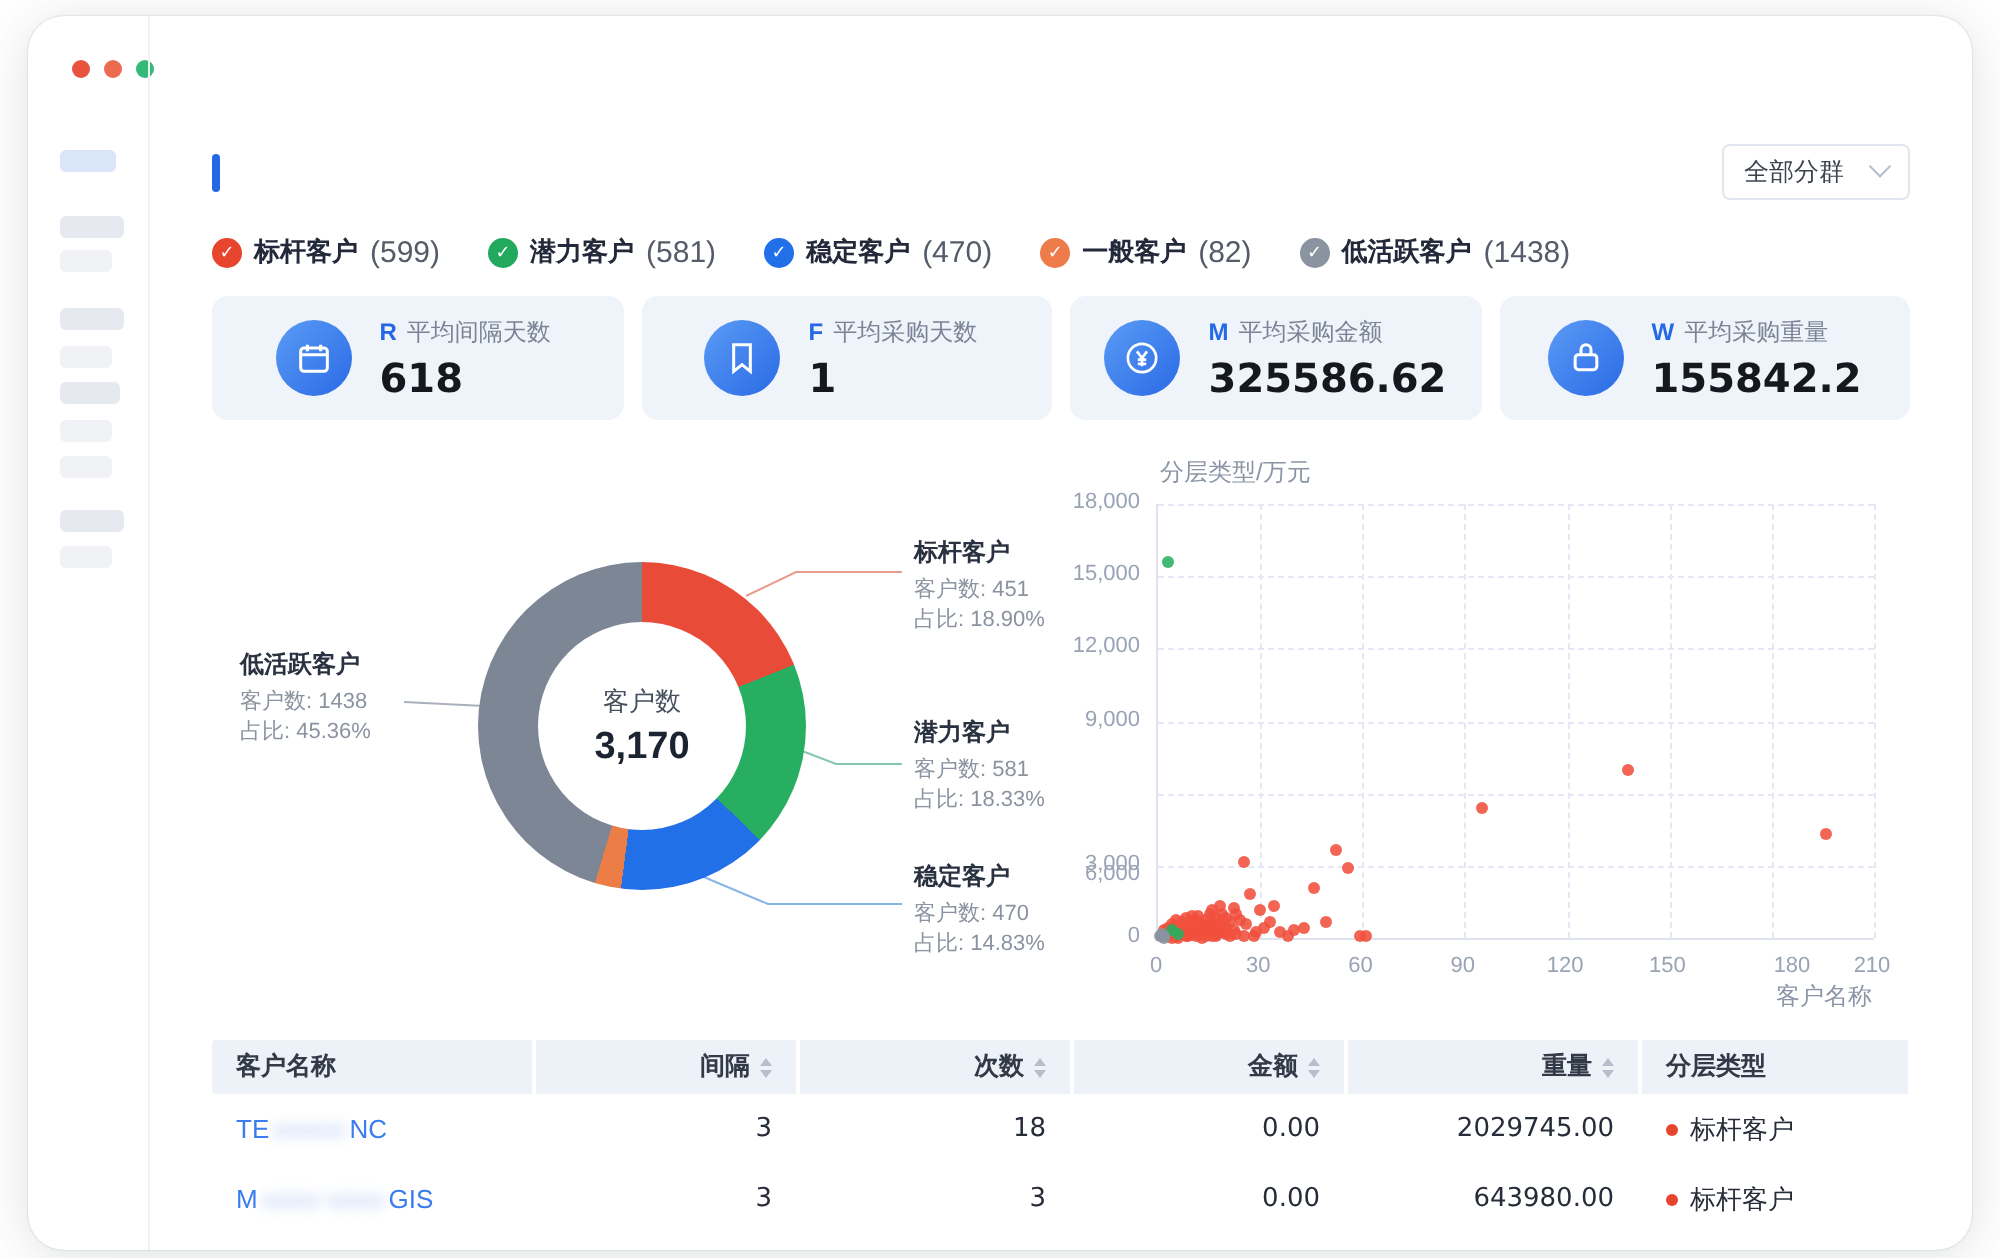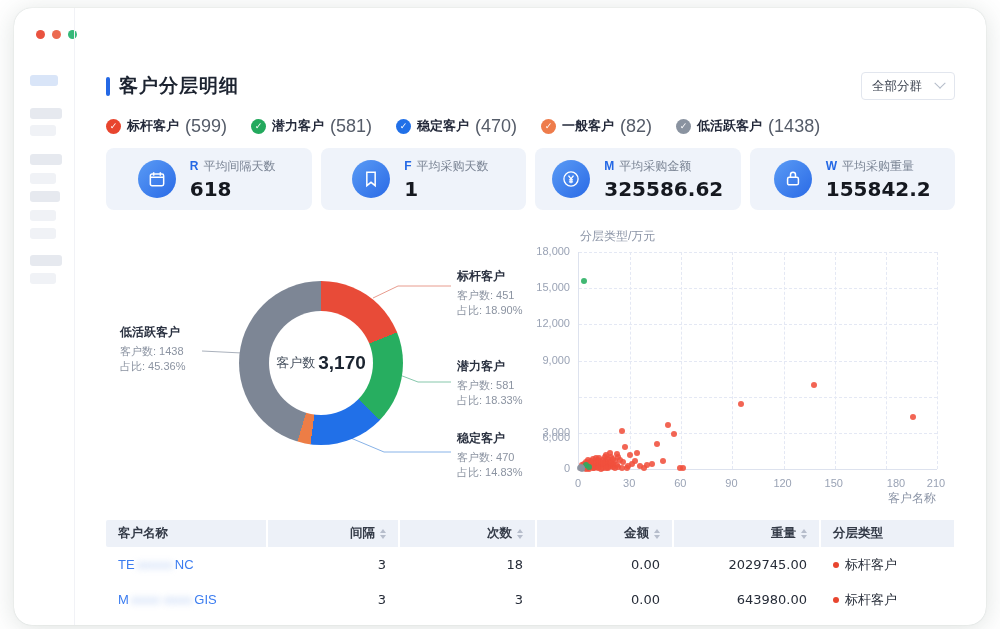--- a/index.html
+++ b/index.html
@@ -23,36 +23,36 @@
   .select{height:26px;border:1px solid #e2e6ee;border-radius:4px;background:#fff;display:flex;
           align-items:center;gap:14px;padding:0 10px;font-size:12.5px;color:#3c4350;cursor:pointer;}
   .chev{width:7px;height:7px;border-right:1.4px solid #b4bcc9;border-bottom:1.4px solid #b4bcc9;
         transform:rotate(45deg) translate(-2px,-2px);}
   
   .legend{display:flex;gap:24px;margin-top:16px;height:20px;align-items:center;}
   .lg{display:flex;align-items:center;gap:6px;cursor:pointer;}
   .lg-icon{width:15px;height:15px;border-radius:50%;color:#fff;font-size:9px;line-height:15px;
            text-align:center;font-weight:bold;}
   .lg-label{font-size:13px;color:#23293a;font-weight:bold;}
-  .lg-count{font-size:18px;color:#555c69;}
+  .lg-count{font-size:15px;color:#555c69;}
   
   .cards{display:flex;gap:9px;margin-top:12px;}
   .card{flex:1;height:62px;background:#eff3fa;border-radius:8px;display:flex;align-items:center;
         justify-content:center;gap:14px;}
   .kicon{width:38px;height:38px;border-radius:50%;background:linear-gradient(135deg,#5a9bf5,#2a6ae6);
          display:flex;align-items:center;justify-content:center;flex:none;}
   .kmeta{min-width:90px;}
   .kline{font-size:12px;color:#7a8494;display:flex;gap:5px;align-items:baseline;}
   .kletter{color:var(--accent,#2468e5);font-weight:bold;}
   .kval{font-size:20px;font-weight:bold;color:#15181f;margin-top:2px;font-family:"DejaVu Sans",sans-serif;}
   
   .charts{position:relative;height:292px;margin-top:10px;}
   .donut{position:absolute;left:133px;top:61px;width:164px;height:164px;border-radius:50%;cursor:pointer;}
   .hole{position:absolute;left:30px;top:30px;width:104px;height:104px;border-radius:50%;background:#fff;
-        display:flex;flex-direction:row;align-items:center;justify-content:center;gap:3px;}
+        display:flex;flex-direction:column;align-items:center;justify-content:center;gap:3px;}
   .hole .cl{font-size:13px;color:#46505e;}
   .hole .cv{font-size:19px;font-weight:bold;color:#1b2430;}
   .donut-label{position:absolute;width:110px;}
   .dl-title{font-size:12px;font-weight:bold;color:#2a3140;margin-bottom:3px;}
   .dl-l1,.dl-l2{font-size:11px;color:#8b93a1;line-height:15px;}
   .leader{position:absolute;inset:0;pointer-events:none;}
   
   .ylab,.xlab{position:absolute;font-size:12px;color:#8b94a6;}
   .plot{position:absolute;left:472px;top:32px;width:358px;height:217px;
         border-left:1px solid #dde2ee;border-bottom:1px solid #dde2ee;cursor:crosshair;}
@@ -101,21 +101,20 @@
       <div class="sk" style="top: 183px; width: 30px; height: 11px; background: rgb(230, 233, 239);"></div>
       <div class="sk" style="top: 202px; width: 26px; height: 11px; background: rgb(240, 242, 246);"></div>
       <div class="sk" style="top: 220px; width: 26px; height: 11px; background: rgb(240, 242, 246);"></div>
       <div class="sk" style="top: 247px; width: 32px; height: 11px; background: rgb(230, 233, 239);"></div>
       <div class="sk" style="top: 265px; width: 26px; height: 11px; background: rgb(240, 242, 246);"></div>
     </aside>
 
   <main class="main">
     <div class="hd">
       <span class="accent"></span>
-      <span class="title">客户分层明细</span>
       <div class="filters">
         <div class="select">
           <span>全部分群</span>
           <span class="chev"></span>
         </div>
       </div>
     </div>
 
     <div class="legend">
   <div class="lg">

